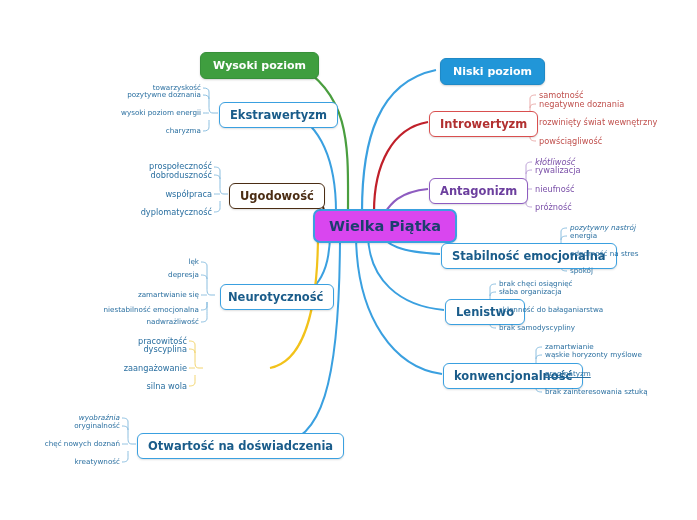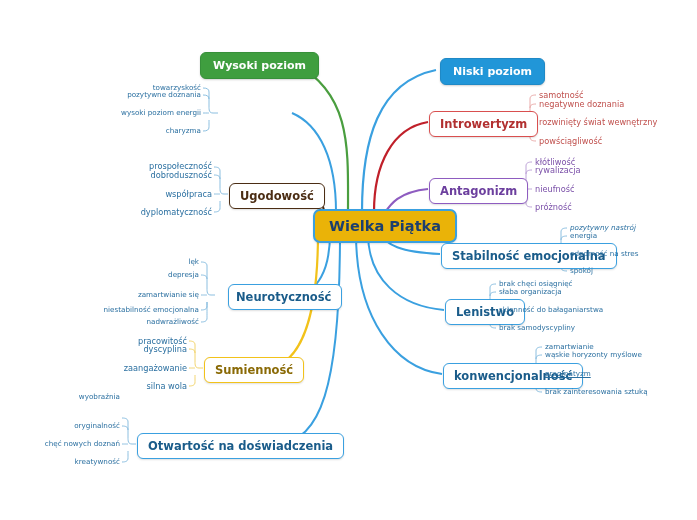--- a/index.html
+++ b/index.html
@@ -9,21 +9,21 @@
     overflow:hidden;position:relative;
   }
   #canvas{position:absolute;left:0;top:0;width:697px;height:520px;}
   svg#wires{position:absolute;left:0;top:0;width:697px;height:520px;}
 
   .node{position:absolute;box-sizing:border-box;white-space:nowrap;
         display:flex;align-items:center;justify-content:center;}
 
   
   .central{
-    border:2px solid #3aa0e0;border-radius:7px;background:#eab308;
+    border:2px solid #3aa0e0;border-radius:7px;background:#d946ef;
     color:#1c3f6e;font-weight:bold;font-size:14.5px;
     padding:7px 14px;box-shadow:0 1px 2px rgba(0,0,0,.12);text-align:right;
   }
 
   
   .badge{
     border-radius:6px;color:#ffffff;font-weight:bold;font-size:11px;
     padding:6px 12px;box-shadow:0 1px 2px rgba(0,0,0,.18);
   }
   .badge.green{background:#3f9e3f;border:1px solid #37903a;}
@@ -144,23 +144,23 @@
       <path d="M536,374 C536,374 538,374 542,374"></path>
       <path d="M536,381 C536,385 536,388 536,388 C536,391 538,392 542,392"></path>
     </g>
   </svg>
 
   <div class="node central" style="left:313px;top:209px;">Wielka Piątka</div>
 
   <div class="node badge green" style="left:200px;top:52px;">Wysoki poziom</div>
   <div class="node badge blue" style="left:440px;top:58px;">Niski poziom</div>
 
+  <div class="node main m-blue" style="left:219px;top:102px;">Ekstrawertyzm</div>
   <div class="node main m-brown" style="left:229px;top:183px;">Ugodowość</div>
-  <div class="node main m-blue" style="left:228px;top:284px;padding-left:7px;">Neurotyczność</div>
-  <div class="node main m-yellow" style="left:204px;top:357px;">Sumienność</div>
+  <div class="node main m-blue" style="left:220px;top:284px;padding-left:7px;">Neurotyczność</div>
   <div class="node main m-blue" style="left:137px;top:433px;">Otwartość na doświadczenia</div>
 
   <div class="node main m-red" style="left:429px;top:111px;">Introwertyzm</div>
   <div class="node main m-blue" style="left:441px;top:243px;">Stabilność emocjonalna</div>
   <div class="node main m-purple" style="left:429px;top:178px;">Antagonizm</div>
   <div class="node main m-blue" style="left:445px;top:299px;">Lenistwo</div>
   <div class="node main m-konw m-blue" style="left:443px;top:363px;">konwencjonalność</div>
 
   <div class="node leaf" style="left:103px;top:83px;width:100px;justify-content:flex-end;">towarzyskość</div>
   <div class="node leaf" style="left:103px;top:90px;width:100px;justify-content:flex-end;">pozytywne doznania</div>
@@ -176,31 +176,31 @@
   <div class="node leaf" style="left:101px;top:270px;width:100px;justify-content:flex-end;">depresja</div>
   <div class="node leaf" style="left:101px;top:290px;width:100px;justify-content:flex-end;">zamartwianie się</div>
   <div class="node leaf" style="left:101px;top:305px;width:100px;justify-content:flex-end;">niestabilność emocjonalna</div>
   <div class="node leaf" style="left:101px;top:317px;width:100px;justify-content:flex-end;">nadwrażliwość</div>
 
   <div class="node leaf big" style="left:89px;top:336px;width:100px;justify-content:flex-end;">pracowitość</div>
   <div class="node leaf big" style="left:89px;top:344px;width:100px;justify-content:flex-end;">dyscyplina</div>
   <div class="node leaf big" style="left:89px;top:363px;width:100px;justify-content:flex-end;">zaangażowanie</div>
   <div class="node leaf big" style="left:89px;top:381px;width:100px;justify-content:flex-end;">silna wola</div>
 
-  <div class="node leaf" style="left:22px;top:392px;width:100px;justify-content:flex-end;">wyobraźnia</div>
+  <div class="node leaf" style="left:22px;top:413px;width:100px;justify-content:flex-end;font-style:italic;">wyobraźnia</div>
   <div class="node leaf" style="left:22px;top:421px;width:100px;justify-content:flex-end;">oryginalność</div>
   <div class="node leaf" style="left:22px;top:439px;width:100px;justify-content:flex-end;">chęć nowych doznań</div>
   <div class="node leaf" style="left:22px;top:457px;width:100px;justify-content:flex-end;">kreatywność</div>
 
   <div class="node leaf big red" style="left:537px;top:90px;width:150px;justify-content:flex-start;">samotność</div>
   <div class="node leaf big red" style="left:537px;top:99px;width:150px;justify-content:flex-start;">negatywne doznania</div>
   <div class="node leaf big red" style="left:537px;top:136px;width:150px;justify-content:flex-start;">powściągliwość</div>
   <div class="node leaf big red" style="left:537px;top:117px;width:150px;justify-content:flex-start;">rozwinięty świat wewnętrzny</div>
 
-  <div class="node leaf big purple" style="left:533px;top:157px;width:140px;justify-content:flex-start;">kłótliwość</div>
+  <div class="node leaf big purple" style="left:533px;top:157px;width:140px;justify-content:flex-start;font-style:italic;">kłótliwość</div>
   <div class="node leaf big purple" style="left:533px;top:165px;width:140px;justify-content:flex-start;">rywalizacja</div>
   <div class="node leaf big purple" style="left:533px;top:184px;width:140px;justify-content:flex-start;">nieufność</div>
   <div class="node leaf big purple" style="left:533px;top:202px;width:140px;justify-content:flex-start;">próżność</div>
 
   <div class="node leaf" style="left:568px;top:223px;width:120px;justify-content:flex-start;font-style:italic;">pozytywny nastrój</div>
   <div class="node leaf" style="left:568px;top:231px;width:120px;justify-content:flex-start;">energia</div>
   <div class="node leaf" style="left:568px;top:249px;width:120px;justify-content:flex-start;">odporność na stres</div>
   <div class="node leaf" style="left:568px;top:266px;width:120px;justify-content:flex-start;">spokój</div>
 
   <div class="node leaf" style="left:497px;top:279px;width:160px;justify-content:flex-start;">brak chęci osiągnięć</div>

